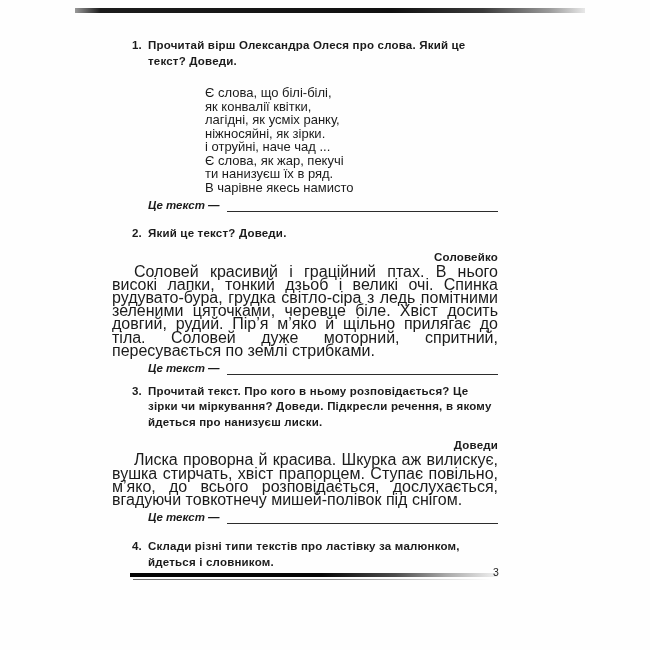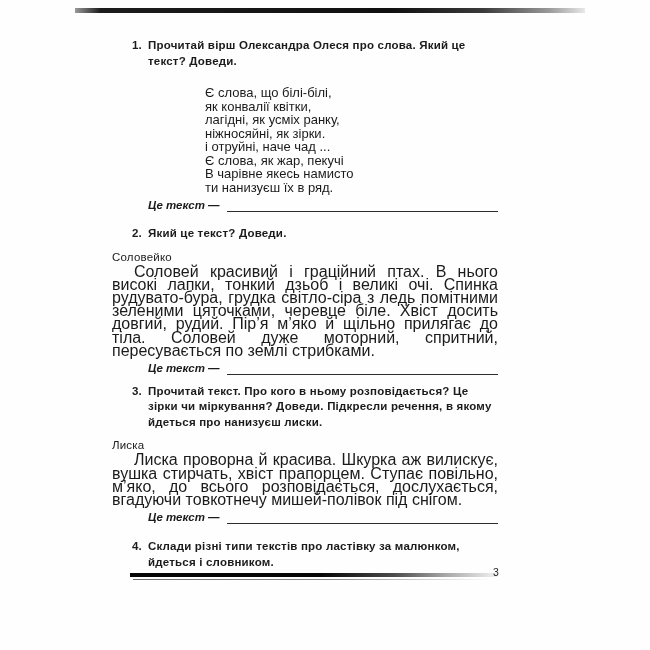--- a/index.html
+++ b/index.html
@@ -35,22 +35,22 @@
   .ex-num { position: absolute; left: 20px; top: 0; }
   .prompt-line { display: block; }
 
   .poem {
     margin: 17px 0 0 93px;
     font-size: 13px;
     line-height: 13.5px;
   }
 
   .text-title {
-    text-align: left;
-    font-weight: normal;
+    text-align: right;
+    font-weight: bold;
     font-size: 11.5px;
     line-height: 13px;
     margin-top: 9px;
     letter-spacing: 0.2px;
   }
 
   .body-para {
     margin-top: 1px;
     font-size: 16px;
     line-height: 13.2px;
@@ -111,22 +111,22 @@
         <span class="prompt-line">Прочитай вірш Олександра Олеся про слова. Який це</span>
         <span class="prompt-line">текст? Доведи.</span>
       </div>
       <div class="poem">
         <div class="poem-line">Є слова, що білі-білі,</div>
         <div class="poem-line">як конвалії квітки,</div>
         <div class="poem-line">лагідні, як усміх ранку,</div>
         <div class="poem-line">ніжносяйні, як зірки.</div>
         <div class="poem-line">і отруйні, наче чад ...</div>
         <div class="poem-line">Є слова, як жар, пекучі</div>
+        <div class="poem-line">ти нанизуєш їх в ряд.</div>
         <div class="poem-line">В чарівне якесь намисто</div>
-        <div class="poem-line">ти нанизуєш їх в ряд.</div>
       </div>
       <div class="answer-row">
         <span class="answer-label">Це текст —</span>
         <span class="answer-line"></span>
       </div>
     </div>
 
     <div class="exercise ex-2">
       <div class="ex-head">
         <span class="ex-num">2.</span>
@@ -140,21 +140,21 @@
       </div>
     </div>
 
     <div class="exercise ex-3">
       <div class="ex-head">
         <span class="ex-num">3.</span>
         <span class="prompt-line">Прочитай текст. Про кого в ньому розповідається? Це</span>
         <span class="prompt-line">зірки чи міркування? Доведи. Підкресли речення, в якому</span>
         <span class="prompt-line">йдеться про нанизуєш лиски.</span>
       </div>
-      <div class="text-title">Лиска</div>
+      <div class="text-title">Доведи</div>
       <div class="body-para">Лиска проворна й красива. Шкурка аж вилискує, вушка стирчать, хвіст прапорцем. Ступає повільно, м’яко, до всього розповідається, дослухається, вгадуючи товкотнечу мишей-полівок під снігом.</div>
       <div class="answer-row">
         <span class="answer-label">Це текст —</span>
         <span class="answer-line"></span>
       </div>
     </div>
 
     <div class="exercise ex-4">
       <div class="ex-head">
         <span class="ex-num">4.</span>

